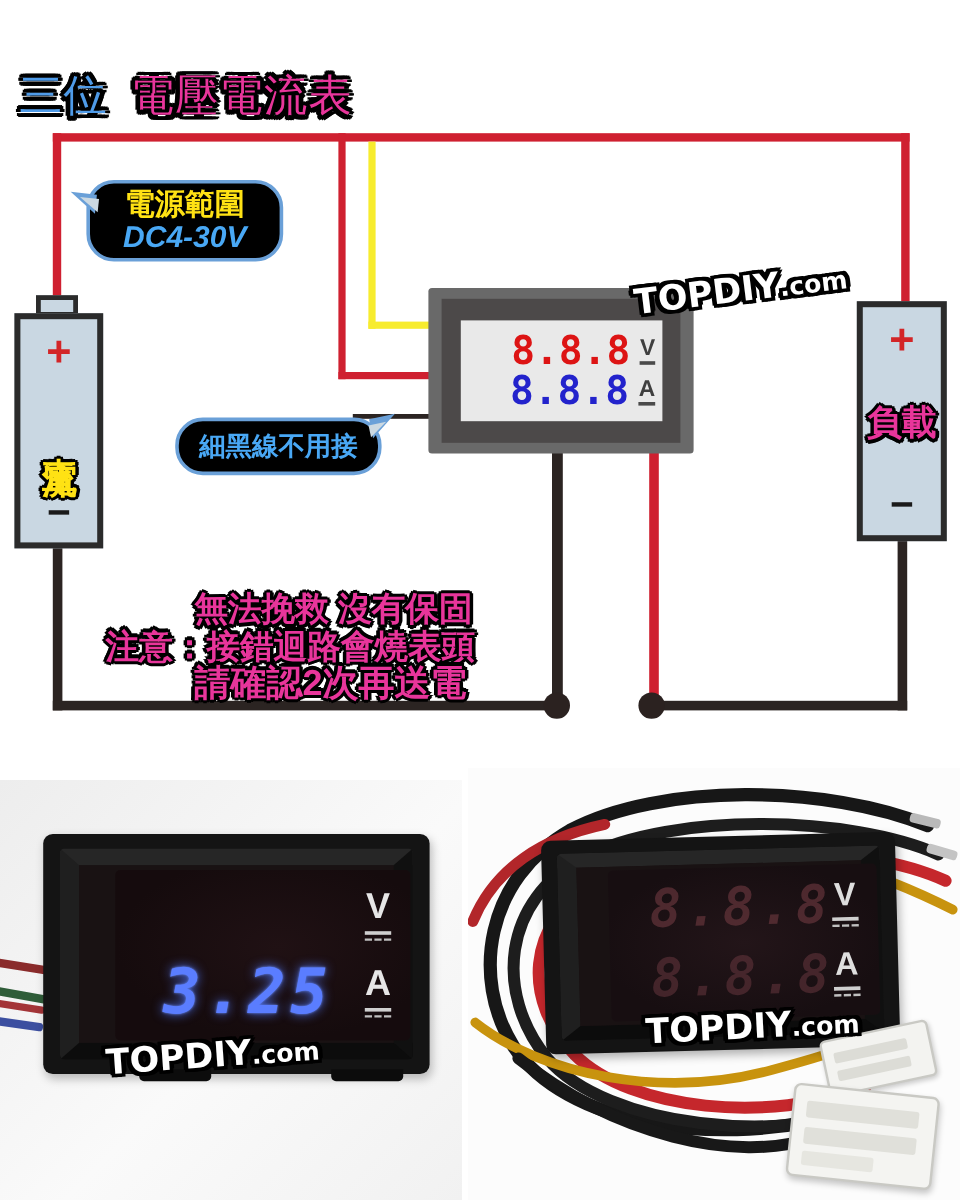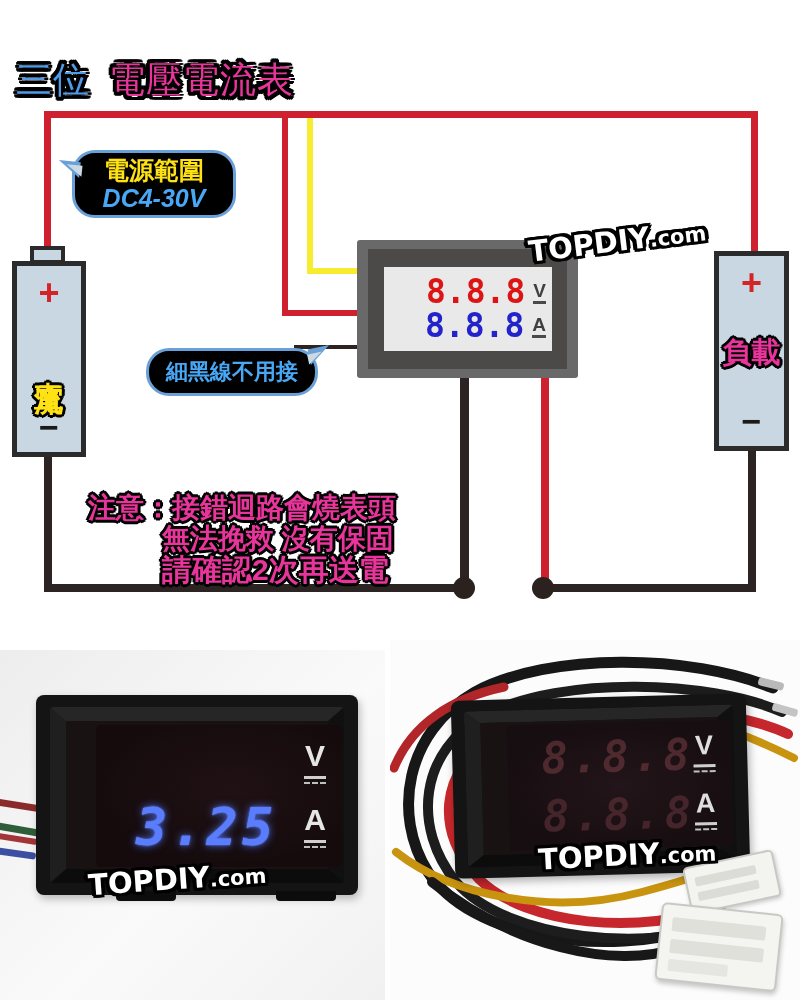--- a/index.html
+++ b/index.html
@@ -122,22 +122,22 @@
     <div class="ol2" style="font-size:25px;font-weight:bold;font-style:italic;color:#49a8f5;line-height:28px;">DC4-30V</div>
   </div>
 
   <div class="bubble" style="left:124px;top:348px;width:172px;height:48px;margin-left:22px;">
     <div class="tail" style="right:-16px;top:-4px;border-left:22px solid #6aa0d8;border-bottom:16px solid transparent;transform:rotate(-12deg);"></div>
     <div class="tail" style="right:-8px;top:2px;border-left:15px solid #ccd9e2;border-bottom:10px solid transparent;transform:rotate(-12deg);"></div>
     <div class="ol2" style="font-size:22px;font-weight:bold;color:#49a8f5;">細黑線不用接</div>
   </div>
 
   <div class="abs" style="left:88px;top:492px;">
+    <div class="c-mag ol2" style="font-size:28px;font-weight:bold;line-height:31px;margin-left:74px;">無法挽救 沒有保固</div>
     <div class="c-mag ol2" style="font-size:28px;font-weight:bold;line-height:31px;">注意：接錯迴路會燒表頭</div>
-    <div class="c-mag ol2" style="font-size:28px;font-weight:bold;line-height:31px;margin-left:74px;">無法挽救 沒有保固</div>
     <div class="c-mag ol2" style="font-size:30px;font-weight:bold;line-height:31px;margin-left:74px;">請確認2次再送電</div>
   </div>
 
   <div class="abs wm" style="left:528px;top:224px;transform:rotate(-7deg);">
     <span class="big">TOPDIY</span><span class="small">.com</span>
   </div>
 
   <div class="abs" style="left:0;top:650px;width:385px;height:350px;background:linear-gradient(135deg,#ededed 0%,#fafafa 55%,#f1f1f1 100%);">
 
     <div class="abs" style="left:-4px;top:152px;width:46px;height:7px;background:#8a2b2b;transform:rotate(9deg);border-radius:3px;"></div>

